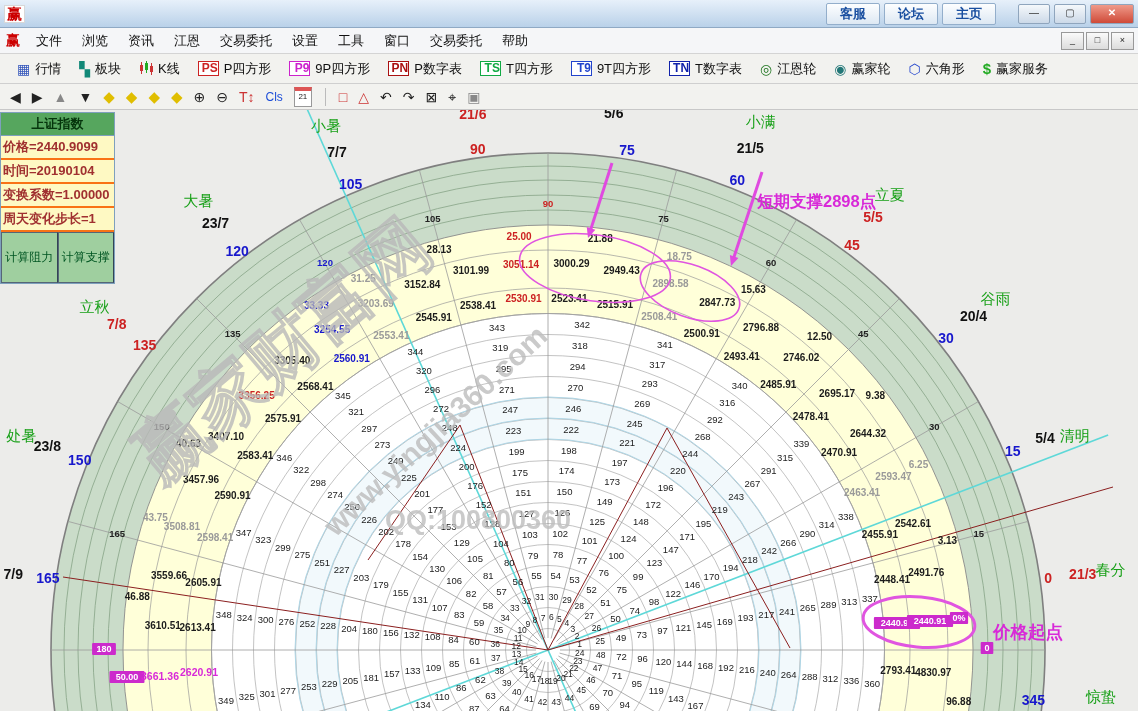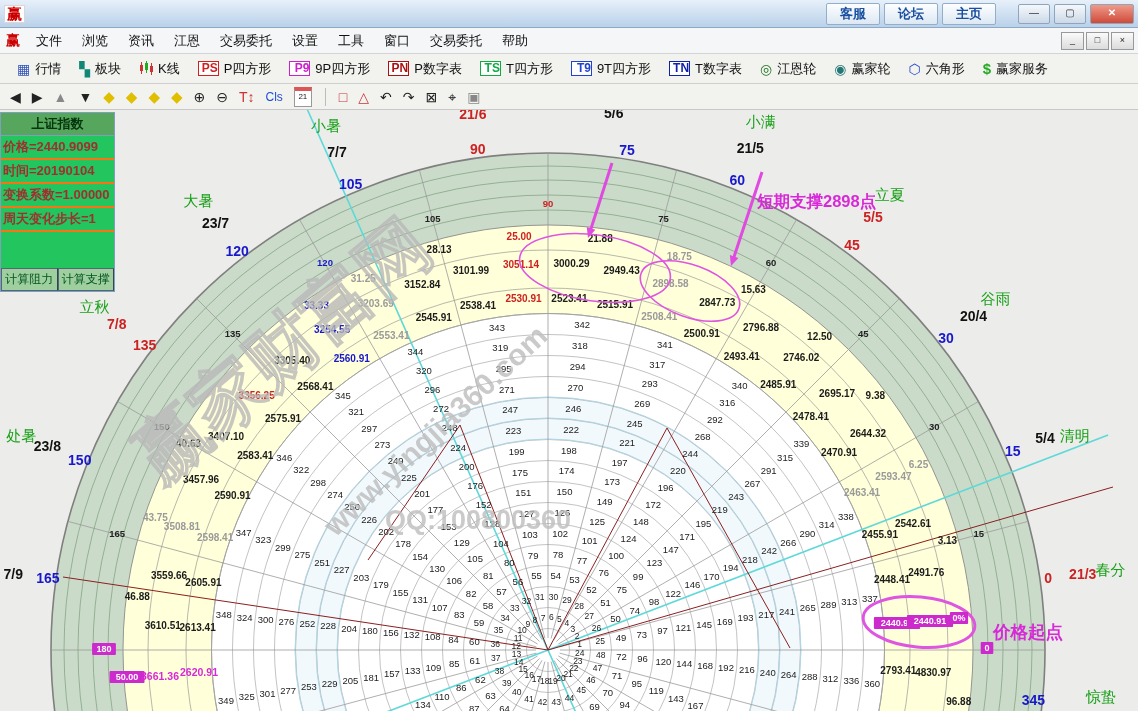--- a/index.html
+++ b/index.html
@@ -44,28 +44,28 @@
   .d-gray{color:#888}.d-dia{color:#e0be00;font-size:15px}.d-red{color:#c33}
   .d-cls{font-size:12px;color:#1d4ed8;}
   .cal{display:inline-block;width:16px;height:15px;background:#fff;border:1px solid #999;
     border-top:4px solid #d55;font-size:8px;line-height:11px;text-align:center;color:#222;}
   .vsep{width:1px;height:18px;background:#bbb;margin:0 2px;}
   
   .main{position:relative;width:1138px;height:601px;background:#ececea;}
   .main svg{position:absolute;left:0;top:0;}
   
   .sidepanel{position:absolute;left:0;top:2px;width:113px;z-index:5;font-size:13px;
-    border:1px solid #7ea0bd;background:#22c55e;}
+    border:1px solid #7ea0bd;background:#fef9c3;}
   .p-title{background:#56a65e;color:#073;font-weight:bold;text-align:center;padding:2px 0;
     border-bottom:1px solid #7ea0bd;color:#05350c;}
   .p-row{color:#a03030;font-weight:bold;padding:2px 2px;border-bottom:2px solid #f97316;
     white-space:nowrap;overflow:hidden;}
   .p-btns{display:flex;}
   .p-btns button{flex:1;font-size:12px;font-family:"Liberation Sans",sans-serif;background:#9fcf9f;
-    border:1px solid #567; border-right:1px solid #345;padding:2px 0;cursor:pointer;color:#052;margin-top:36px;}
+    border:1px solid #567; border-right:1px solid #345;padding:16px 0;cursor:pointer;color:#052;}
 </style>
 </head>
 <body>
 
 <div class="app">
 
   <div class="titlebar">
     <span class="applogo">赢</span>
     <div class="tb-right">
       <span class="qbtn">客服</span>

